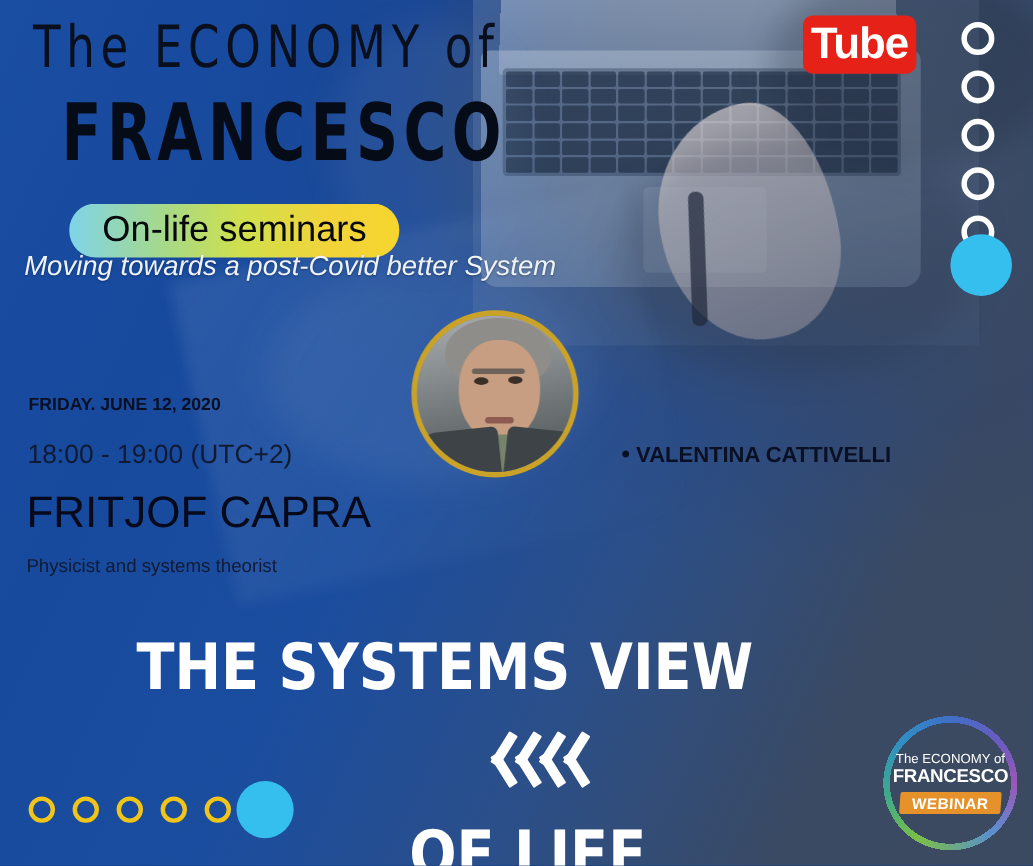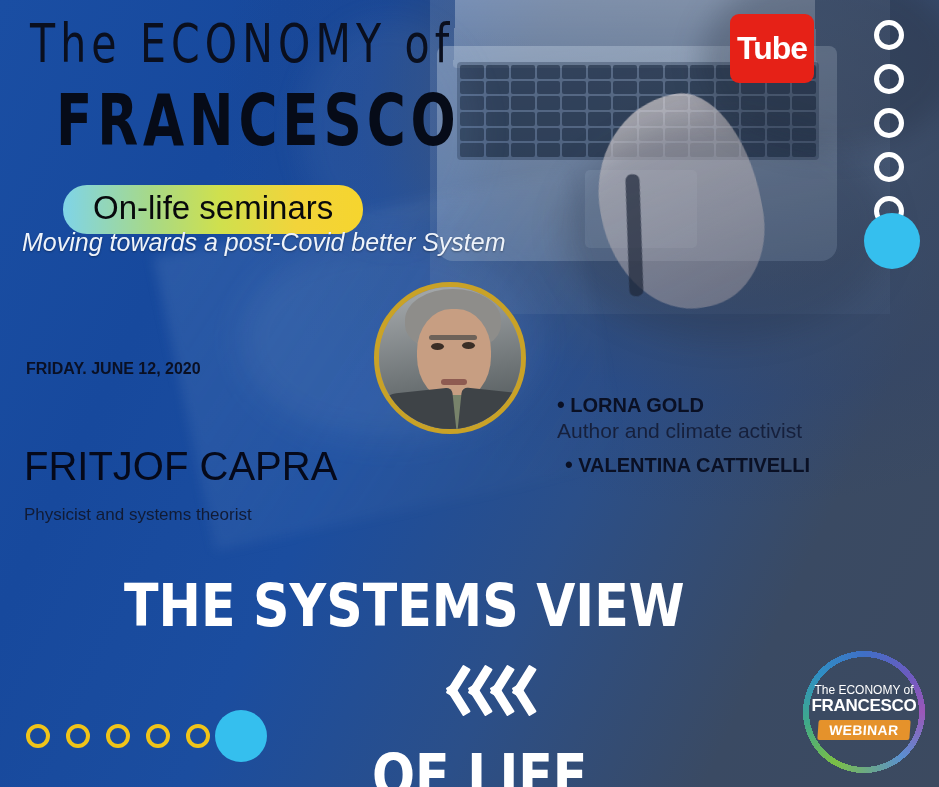--- a/index.html
+++ b/index.html
@@ -98,22 +98,22 @@
     position:absolute; left:22px; top:228px;
     font-size:25px; font-style:italic; color:#eef3fa;
     white-space:nowrap;
     text-shadow:0 1px 2px rgba(0,0,0,.35);
   }
 
   
   .yt { position:absolute; left:726px; top:14px; display:flex; align-items:center; }
   .yt-you { font-size:40px; font-weight:700; color:#0c0c0c; letter-spacing:-1px;
             font-family:"Liberation Sans", sans-serif; }
-  .yt-tube { background:#e62117; color:#fff; font-size:32px; font-weight:700;
-             letter-spacing:-1px; border-radius:9px; padding:16px 7px; margin-left:4px; }
+  .yt-tube { background:#e62117; color:#fff; font-size:40px; font-weight:700;
+             letter-spacing:-1px; border-radius:9px; padding:4px 7px; margin-left:4px; }
 
   
   .dotcol { position:absolute; left:874px; top:20px; }
   .ring-w { width:30px; height:30px; border:5px solid #ffffff; border-radius:50%; margin-bottom:14px; }
   .cyan-dot-r { position:absolute; left:864px; top:213px; width:56px; height:56px;
                 background:#35bfee; border-radius:50%; }
 
   
   .portrait {
     position:absolute; left:374px; top:282px; width:152px; height:152px;
@@ -359,31 +359,25 @@
       <div class="p-eyeL"></div>
       <div class="p-eyeR"></div>
       <div class="p-mouth"></div>
       <div class="p-shirt"></div>
       <div class="p-jkt-l"></div>
       <div class="p-jkt-r"></div>
     </div>
   </div>
 
   <div class="date">FRIDAY. JUNE 12, 2020</div>
+  <div class="time">18:00 - 19:00 (UTC+2)</div>
   <div class="speaker">FRITJOF CAPRA</div>
   <div class="role">Physicist and systems theorist</div>
 
   <div class="guests">
-    <div class="g1">
-      <div class="g-name">
-        <span class="bullet">•</span>
-        <span>LORNA GOLD</span>
-      </div>
-      <div class="g-role">Author and climate activist</div>
-    </div>
     <div class="g2">
       <div class="g-name">
         <span class="bullet">•</span>
         <span>VALENTINA CATTIVELLI</span>
       </div>
     </div>
   </div>
 
   <div class="title1">THE SYSTEMS VIEW</div>
   <div class="title2row">

